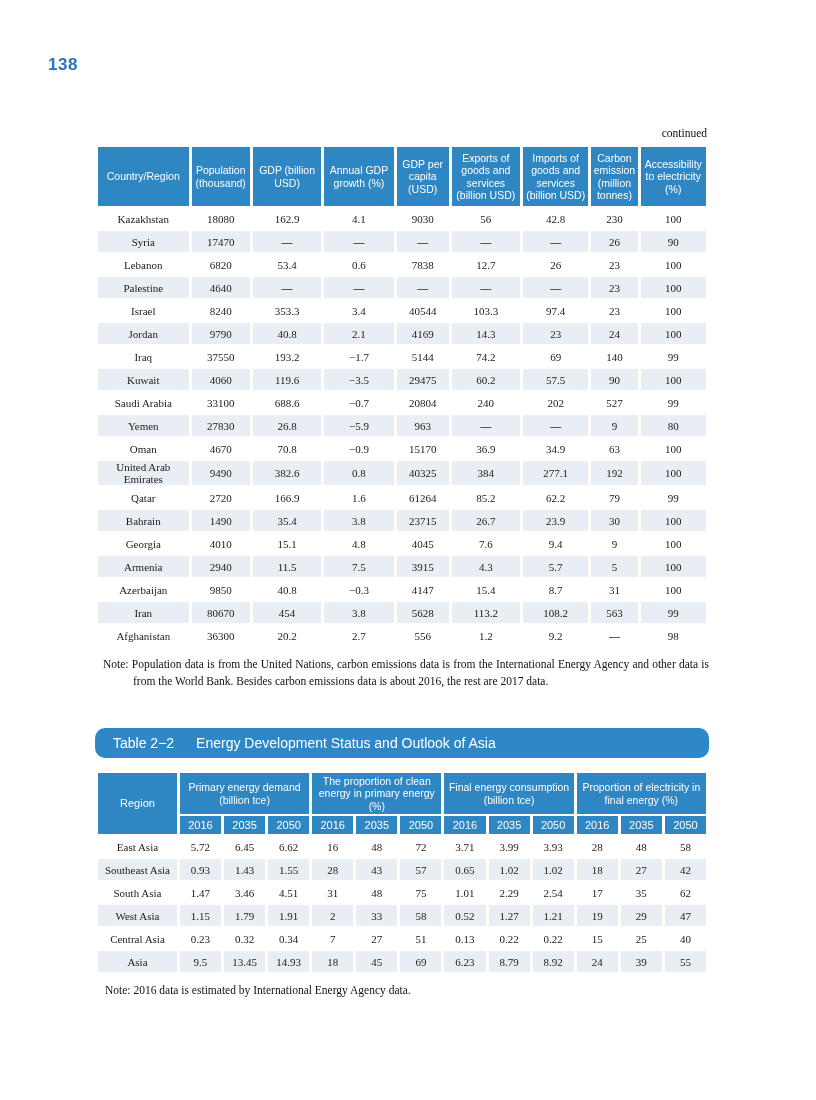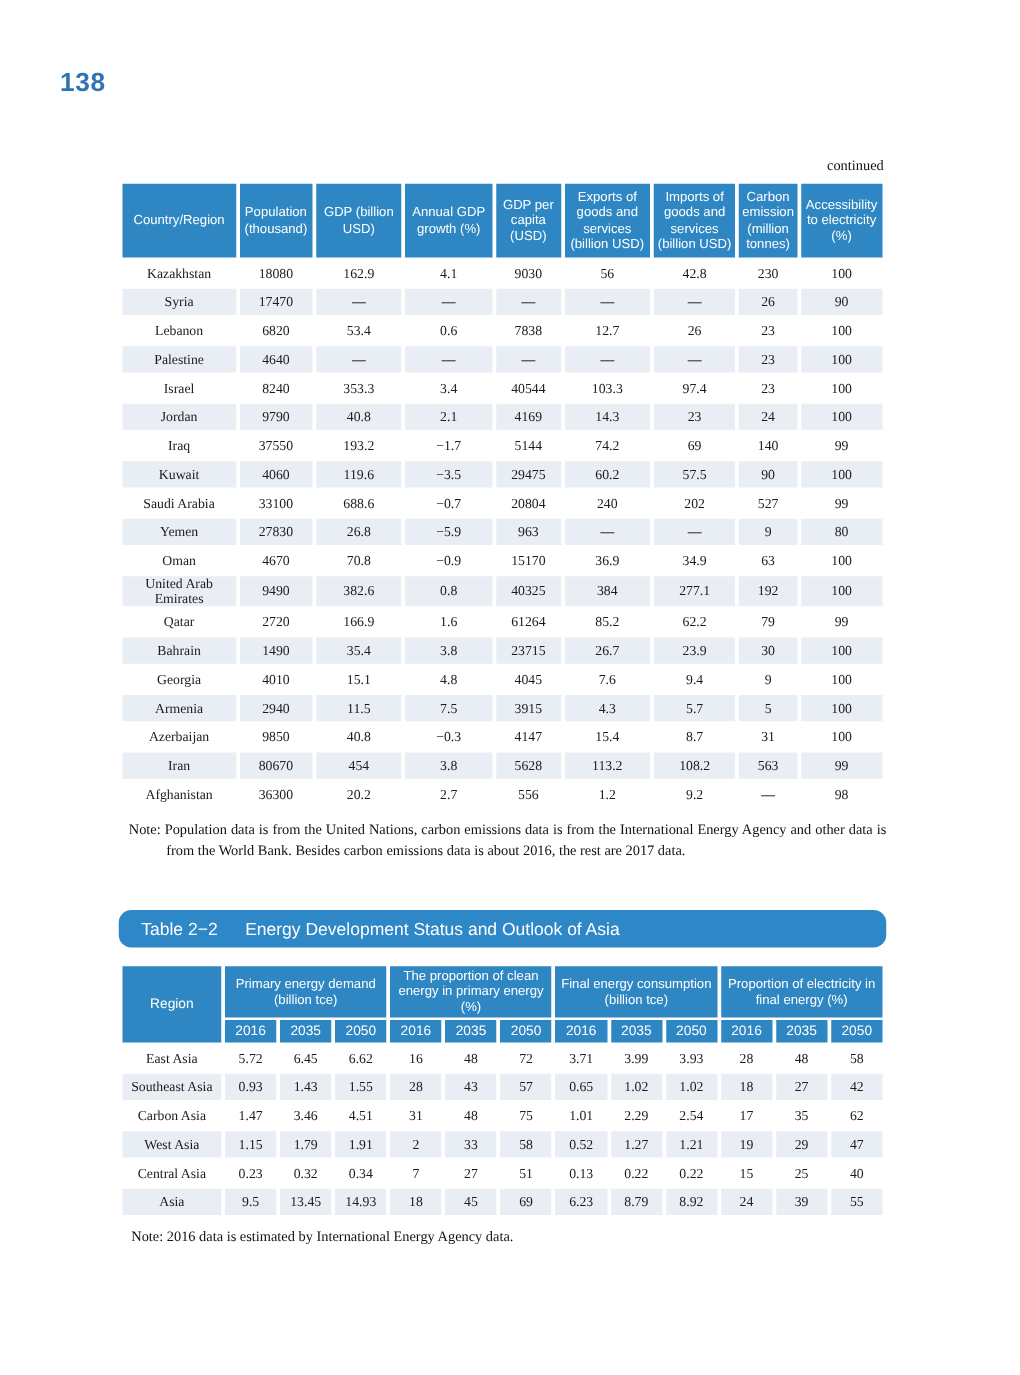--- a/index.html
+++ b/index.html
@@ -3,21 +3,21 @@
 <meta charset="utf-8">
 <style>
   html,body{margin:0;padding:0;}
   body{
     width:816px;height:1100px;background:#ffffff;position:relative;
     font-family:"Liberation Serif", serif;color:#1b1b1b;overflow:hidden;
   }
   .page-num{
     position:absolute;left:48px;top:55px;
     font-family:"Liberation Sans", sans-serif;font-weight:bold;
-    font-size:21px;color:#2e74b5;letter-spacing:0.5px;
+    font-size:17px;color:#2e74b5;letter-spacing:0.5px;
   }
   .content{position:absolute;left:95px;top:127px;width:614px;}
   .continued{
     text-align:right;font-size:11.5px;line-height:13px;
     margin:0 2px 5px 0;color:#111;
   }
   table{
     border-collapse:separate;border-spacing:3px 2px;
     width:100%;table-layout:fixed;
   }
@@ -371,21 +371,21 @@
             <td>43</td>
             <td>57</td>
             <td>0.65</td>
             <td>1.02</td>
             <td>1.02</td>
             <td>18</td>
             <td>27</td>
             <td>42</td>
           </tr>
           <tr>
-            <td>Carbon Asia</td>
+            <td>South Asia</td>
             <td>1.47</td>
             <td>3.46</td>
             <td>4.51</td>
             <td>31</td>
             <td>48</td>
             <td>75</td>
             <td>1.01</td>
             <td>2.29</td>
             <td>2.54</td>
             <td>17</td>

